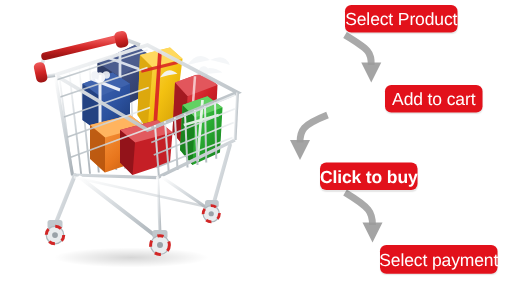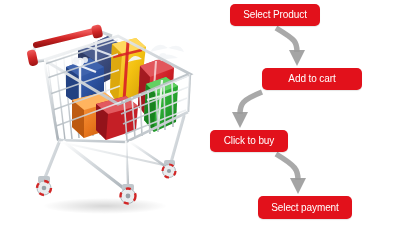--- a/index.html
+++ b/index.html
@@ -57,29 +57,30 @@
   }
   .flow-step {
     position: absolute;
     box-sizing: border-box;
     background: #e2111b;
     color: #ffffff;
     border-radius: 5px;
     display: flex;
     align-items: center;
     justify-content: center;
-    font-size: 10px;
+    font-size: 14px;
     line-height: 1;
     white-space: nowrap;
     letter-spacing: -0.1px;
     box-shadow: 0 1px 1px rgba(0,0,0,0.10);
+    margin-left: 46px;
   }
   #step-1 { left: 30px;  top: 4px;   width: 90px; height: 22px; }
-  #step-2 { left: 62px;  top: 68px;  width: 100px; height: 22px; }
-  #step-3 { left: 10px;  top: 130px; width: 78px; height: 22px; }
+  #step-2 { left: 62px;  top: 68px;  width: 78px; height: 22px; }
+  #step-3 { left: 10px;  top: 130px; width: 78px; height: 22px; font-weight: bold; }
   #step-4 { left: 58px;  top: 196px; width: 94px; height: 23px; }
 </style>
 </head>
 <body>
 
 <div id="screenshot">
 
   <div id="cart-illustration">
     <svg viewBox="0 0 210 228" xmlns="http://www.w3.org/2000/svg">
       <defs>

